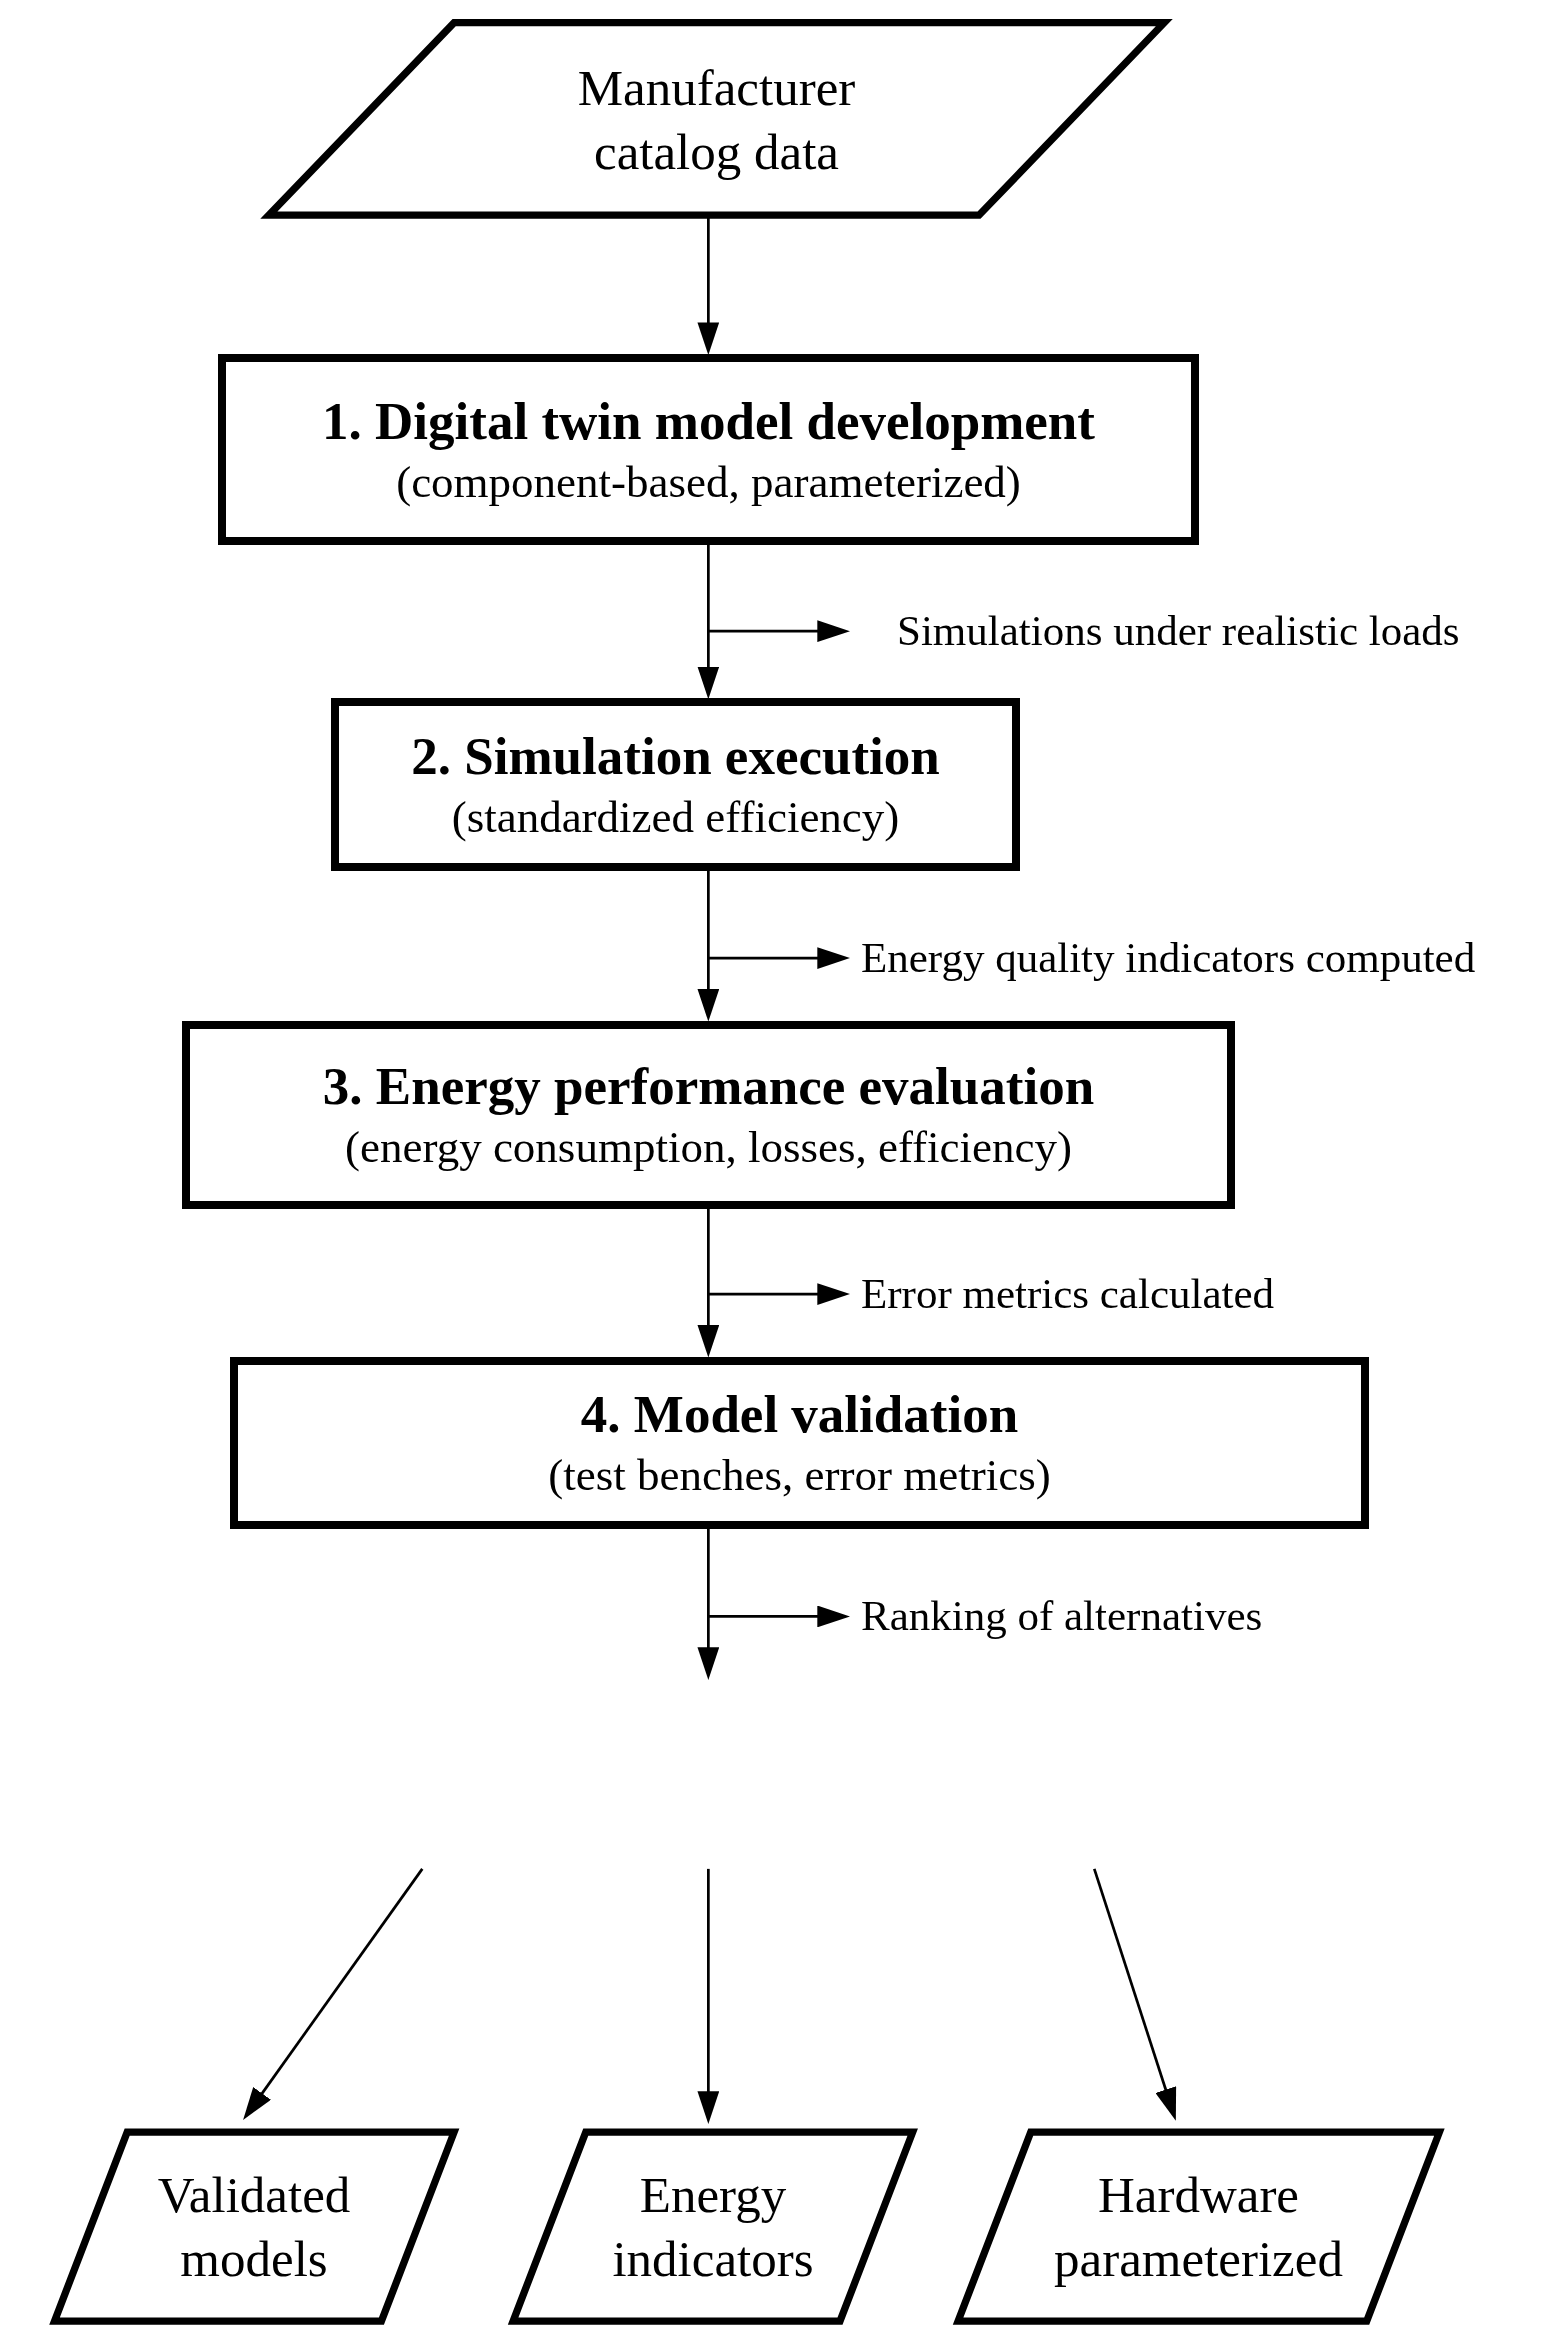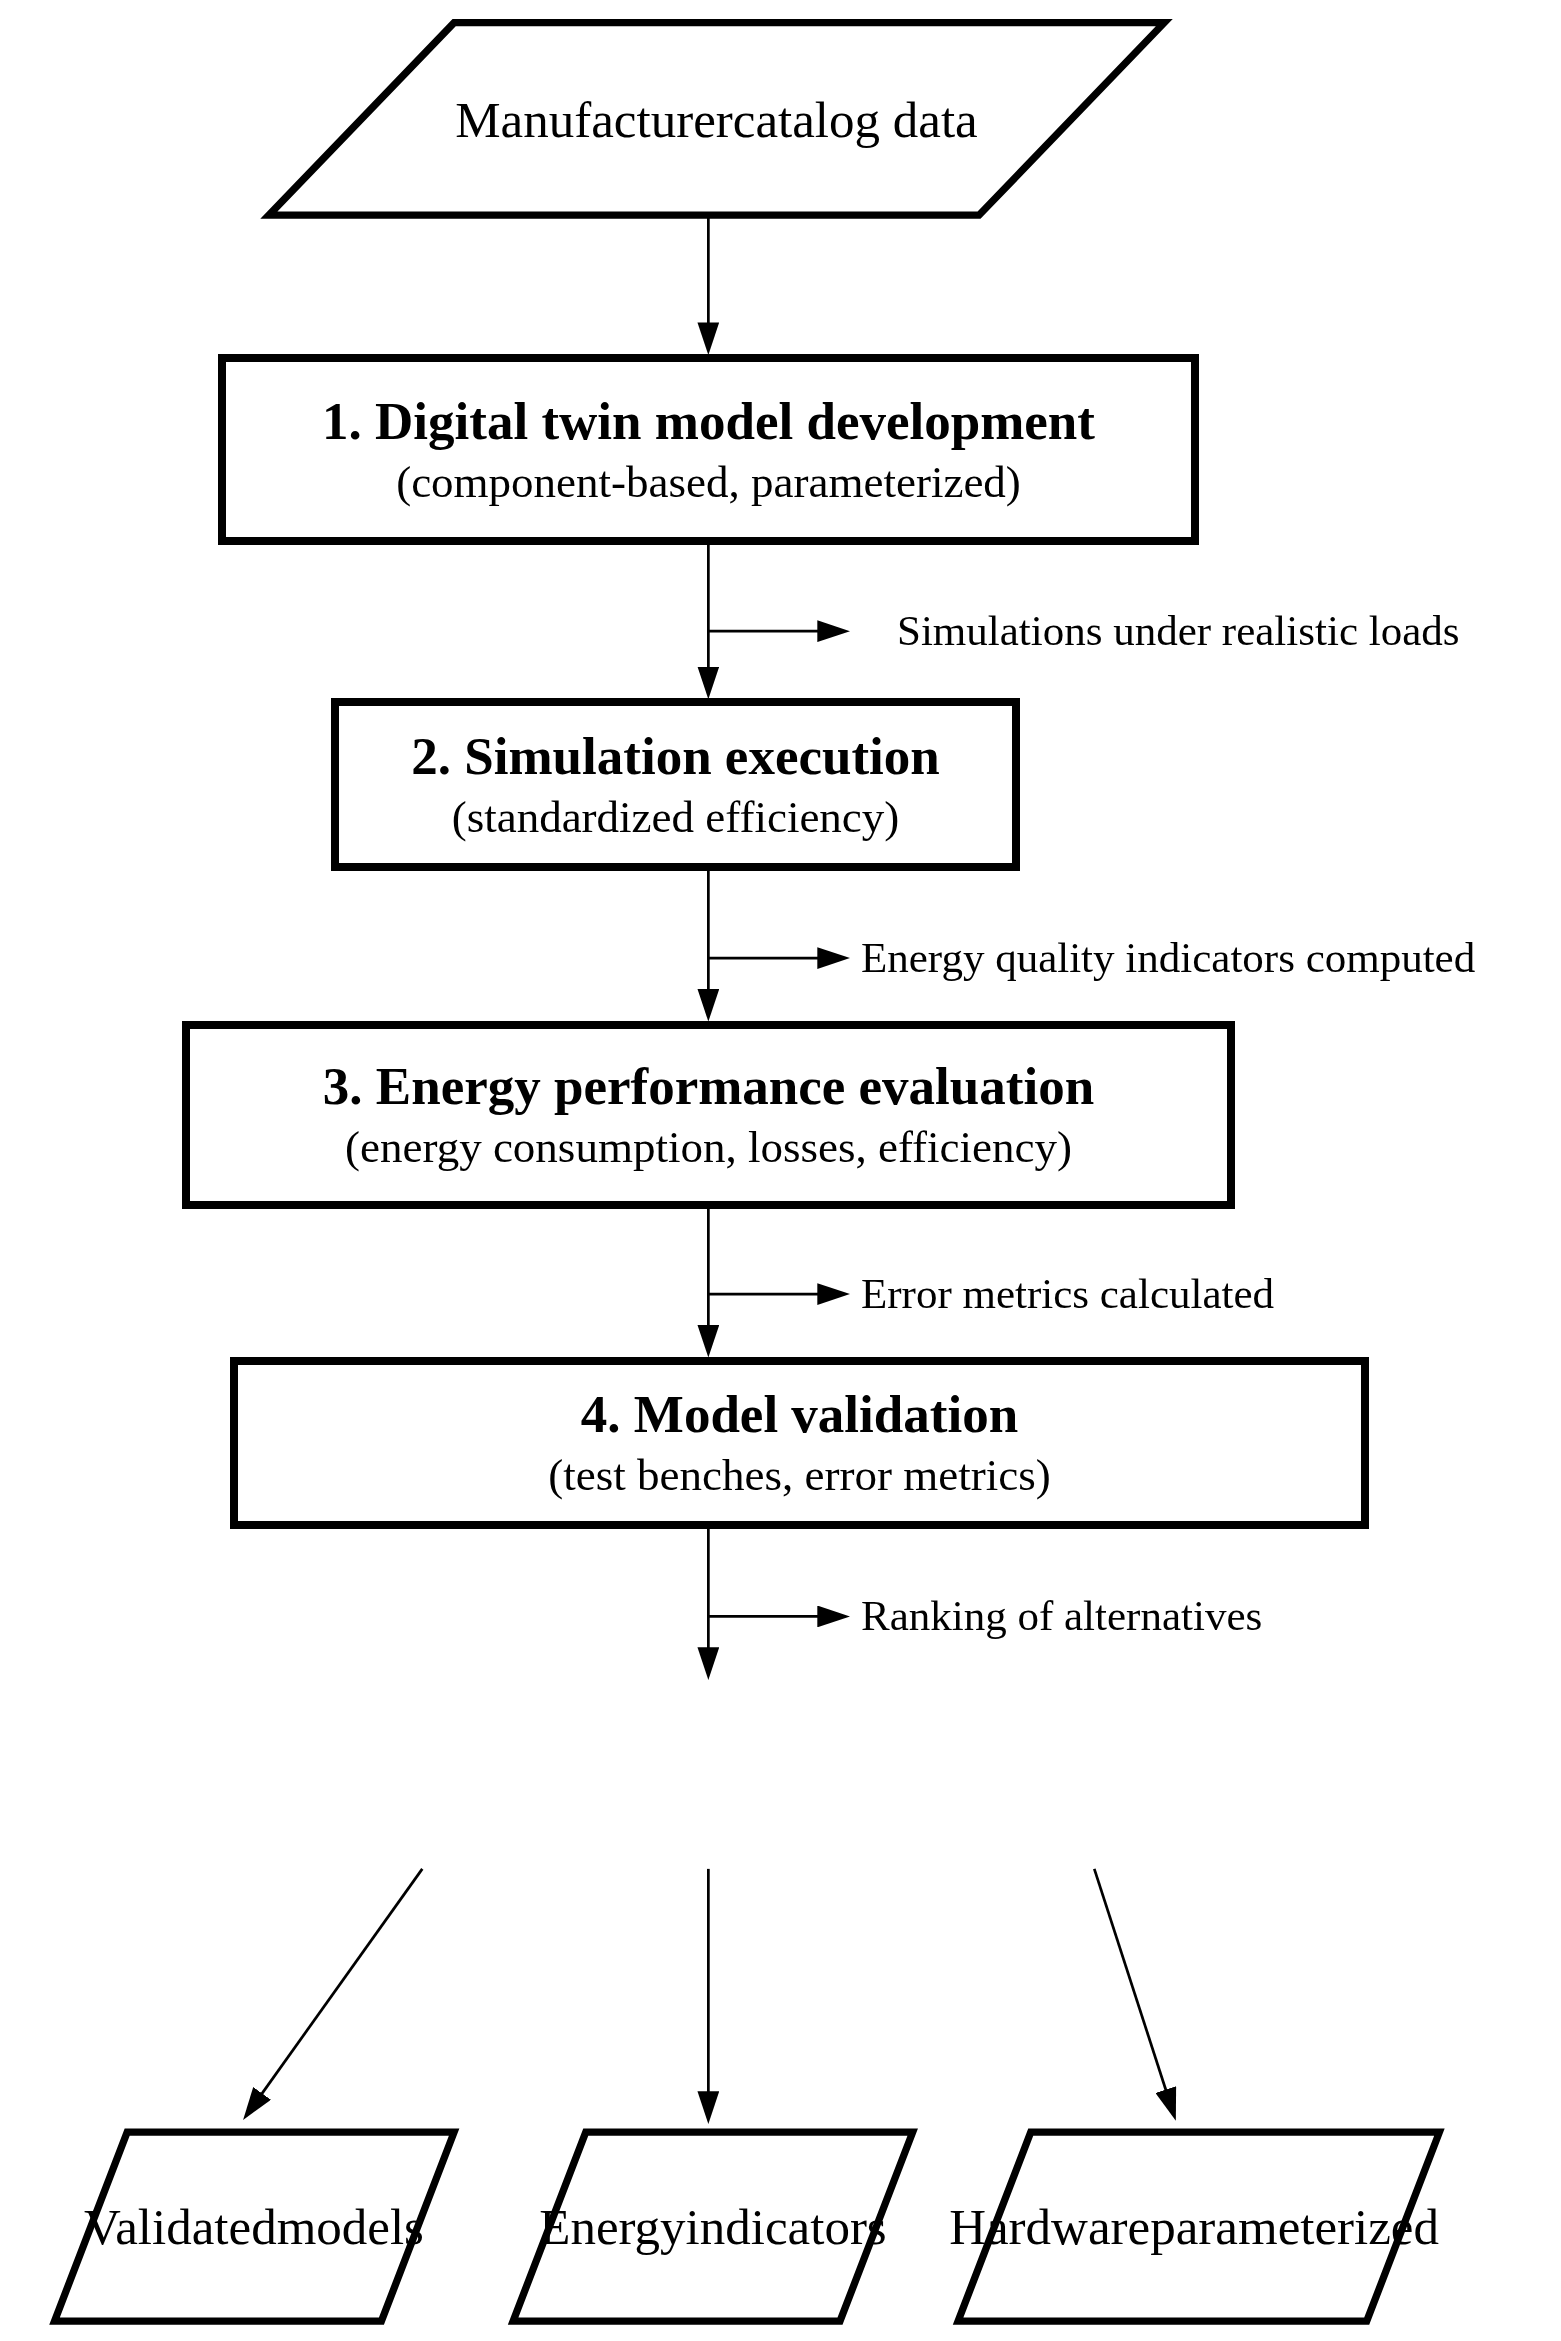--- a/index.html
+++ b/index.html
@@ -13,21 +13,21 @@
   .layer { position:absolute; left:0; top:0; width:1562px; height:2342px; }
   .box {
     position:absolute; box-sizing:border-box;
     border:8.2px solid var(--ink); background:var(--bg);
     display:flex; flex-direction:column; justify-content:center;
     text-align:center; gap:5.4px;
   }
   .box-title { font-size:53px; font-weight:700; line-height:1.12; white-space:nowrap; }
   .box-sub   { font-size:45px; font-weight:400; line-height:1.12; white-space:nowrap; }
   .shape-label {
-    position:absolute; display:flex; flex-direction:row;
+    position:absolute; display:flex; flex-direction:column;
     align-items:center; justify-content:center; text-align:center;
     font-size:51px; line-height:64px; pointer-events:none;
   }
   .edge-label {
     position:absolute; height:54px; line-height:54px;
     font-size:43px; white-space:nowrap;
   }
 </style>
 </head>
 <body>
@@ -91,19 +91,19 @@
   <div class="edge-label" style="left:861px; top:1589px;">Ranking of alternatives</div>
 
   <div class="shape-label" style="left:54px; top:2132px; width:400px; height:189px;">
     <span>Validated</span>
     <span>models</span>
   </div>
   <div class="shape-label" style="left:513px; top:2132px; width:400px; height:189px;">
     <span>Energy</span>
     <span>indicators</span>
   </div>
-  <div class="shape-label" style="left:958px; top:2132px; width:481px; height:189px;justify-content:flex-end;">
+  <div class="shape-label" style="left:958px; top:2132px; width:481px; height:189px;">
     <span>Hardware</span>
     <span>parameterized</span>
   </div>
 
 </div>
 
 
 </body></html>

